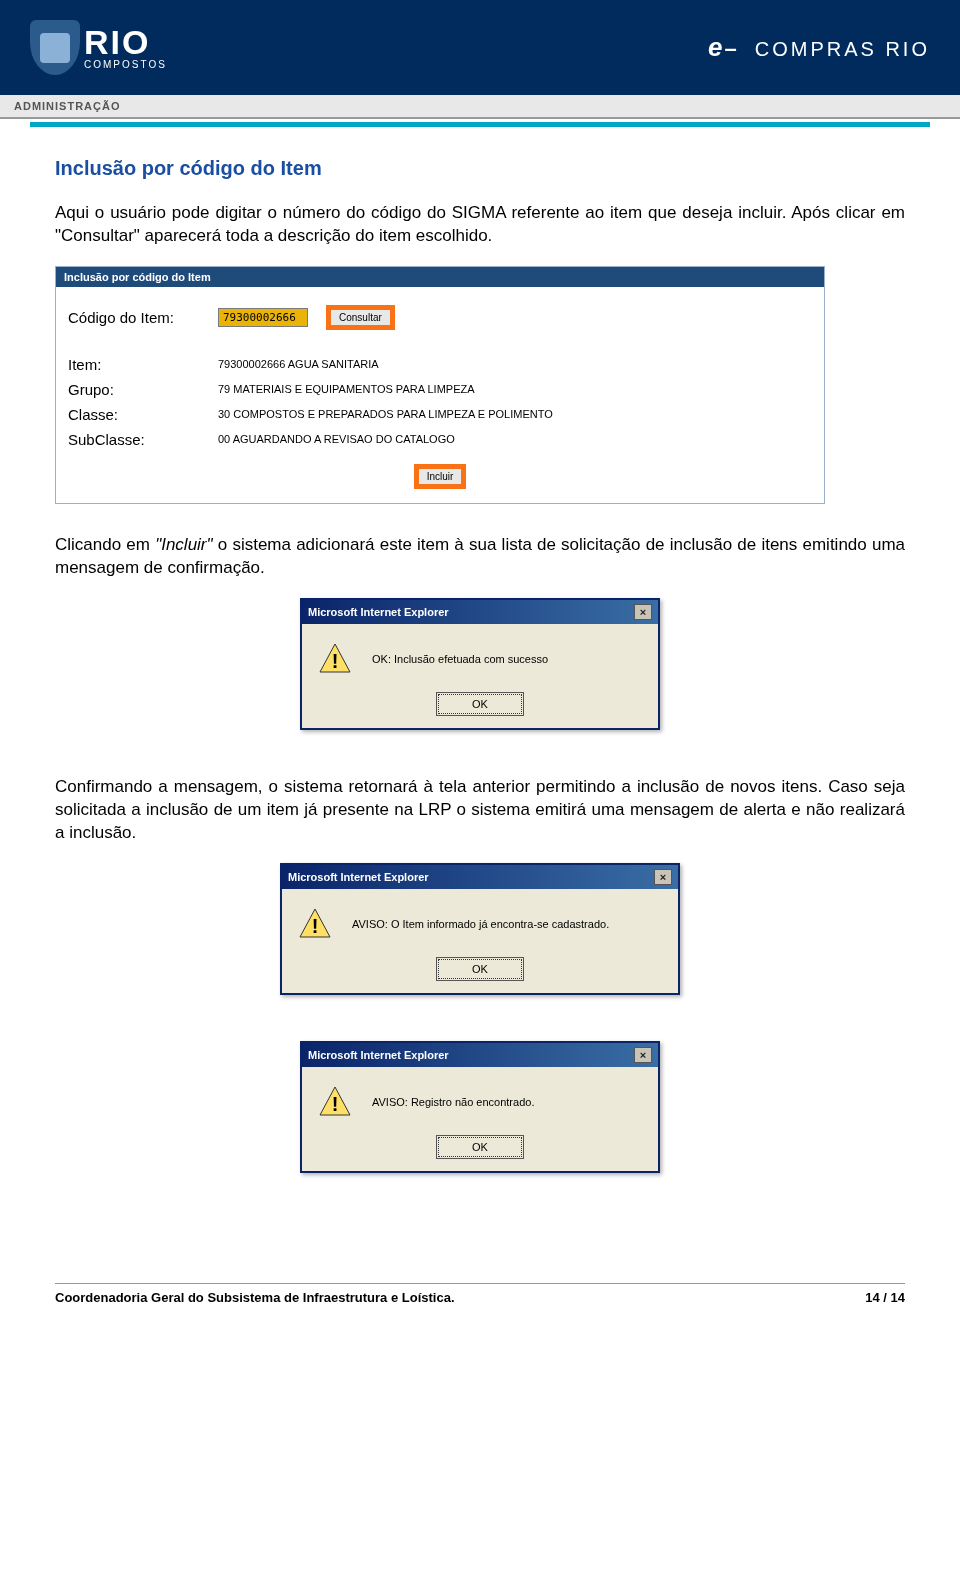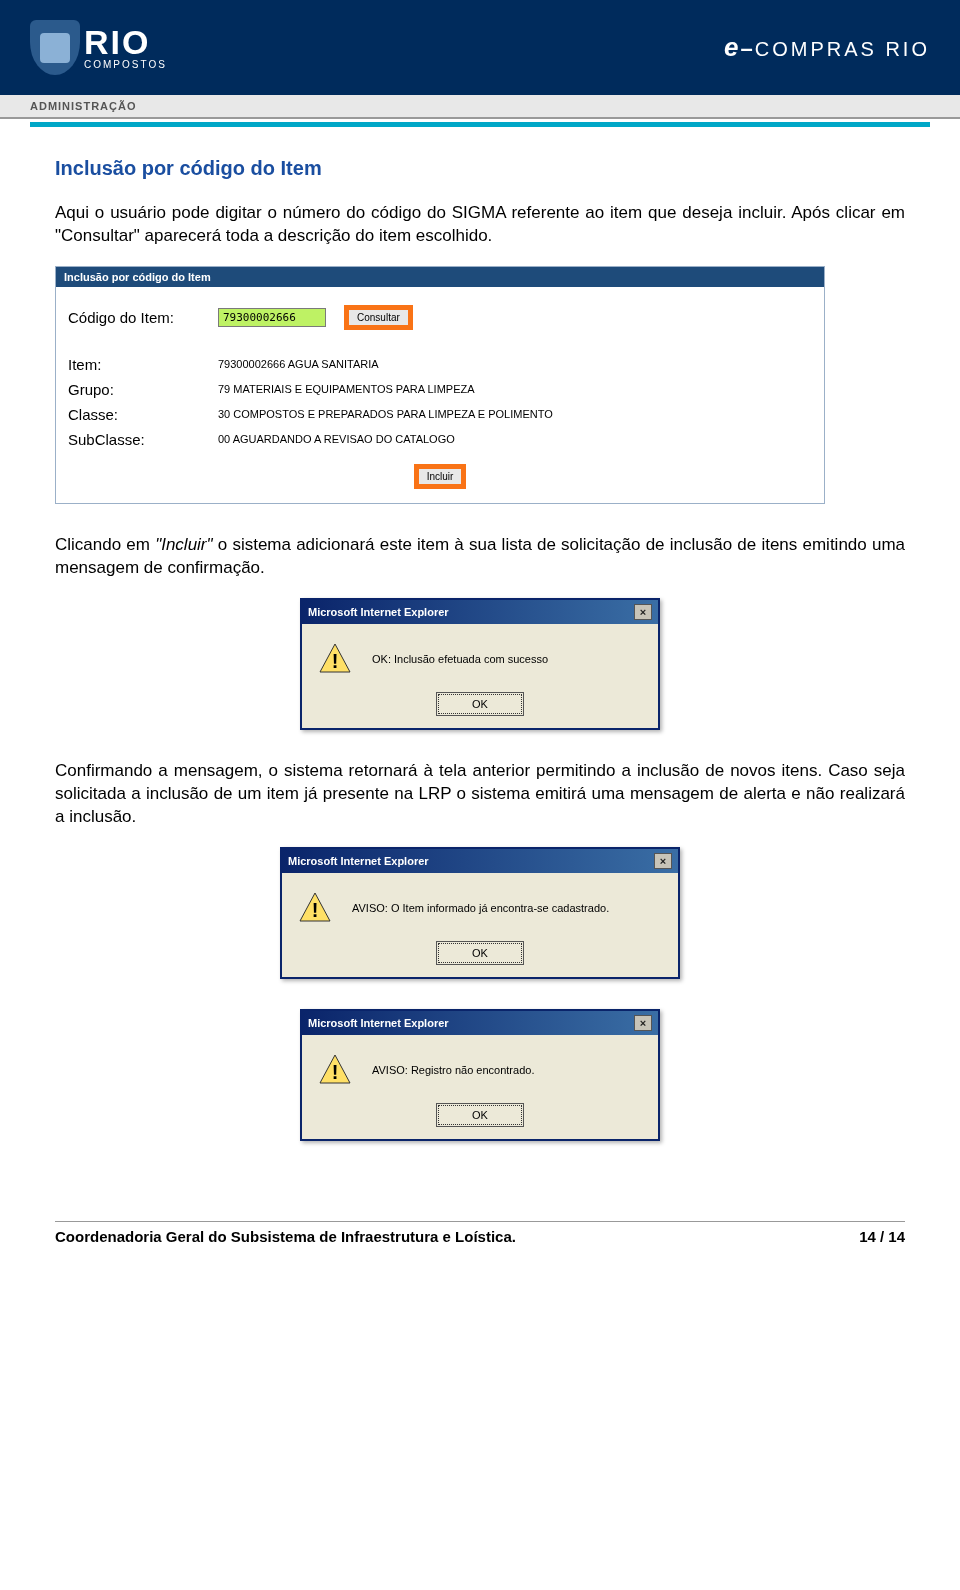--- a/index.html
+++ b/index.html
@@ -31,25 +31,25 @@
     content: "";
     width: 30px; height: 30px;
     background: #8bb1d6;
     border-radius: 4px;
   }
   .rio-logo .rio-text { font-size: 34px; font-weight: 900; letter-spacing: 2px; line-height: 1; }
   .rio-logo .rio-sub { font-size: 10px; letter-spacing: 2px; }
   .ecompras { display: flex; align-items: baseline; gap: 2px; }
   .ecompras .e { font-size: 26px; font-weight: bold; font-style: italic; }
   .ecompras .dash { font-size: 22px; font-weight: bold; }
-  .ecompras .rest { font-size: 20px; letter-spacing: 3px; font-weight: 400; }
+  .ecompras .rest { font-size: 20px; letter-spacing: 3px; font-weight: 400; margin-left: 16px; }
   .admin-bar {
     background: #e8e8e8;
     border-bottom: 2px solid #999;
-    padding: 5px 30px;
+    padding: 5px 14px;
     font-size: 11px;
     font-weight: bold;
     letter-spacing: 1px;
     color: #555;
   }
   .cyan-line { height: 5px; background: #00a7c7; margin: 3px 30px 0; }
   .content { padding: 30px 55px 20px; }
   h2.section-title {
     color: #1a4ea0;
     font-size: 20px;
@@ -78,39 +78,39 @@
     padding: 4px 8px;
     font-size: 11px;
   }
   .form-body { padding: 10px 12px 14px; }
   .form-row { display: flex; align-items: center; margin: 8px 0; }
   .form-label { width: 150px; font-size: 15px; color: #000; }
   .text-input {
     border: 1px solid #7a7a7a;
     padding: 2px 4px;
     font-size: 11px;
-    width: 108px;
+    width: 90px;
     font-family: monospace;
-    background: #bef264;
+    background: #eab308;
   }
   .btn-gray {
     background: #e8e8e8;
     border: 5px solid #f97316;
     font-size: 10px;
     padding: 2px 8px;
     font-family: Verdana, sans-serif;
     cursor: pointer;
   }
   .form-value { font-size: 11px; }
   .form-btn-row { text-align: center; margin-top: 16px; }
   
   .dialog {
     width: 360px;
     border: 2px solid #0a246a;
-    margin: 0 auto 30px;
+    margin: 0 auto 46px;
     font-family: Tahoma, Verdana, sans-serif;
     font-size: 11px;
     background: #ece9d8;
     box-shadow: 2px 2px 4px rgba(0,0,0,0.3);
   }
   .dialog-title {
     background: linear-gradient(to right, #0a246a, #3a6ea5);
     color: #fff;
     padding: 4px 6px;
     display: flex;
@@ -152,25 +152,25 @@
     border: 1px dotted #333;
     outline: 1px solid #555;
     outline-offset: 1px;
     background: #ece9d8;
     font-size: 11px;
     cursor: pointer;
     font-family: Tahoma, sans-serif;
   }
   .footer {
     border-top: 1px solid #999;
-    margin: 30px 55px 10px;
+    margin: 44px 55px 10px;
     padding-top: 6px;
     display: flex;
     justify-content: space-between;
-    font-size: 15px;
+    font-size: 13px;
     font-weight: bold;
   }
 </style>
 </head>
 <body>
 
 <div class="header">
   <div class="header-left">
     <div class="shield"></div>
     <div class="rio-logo">

